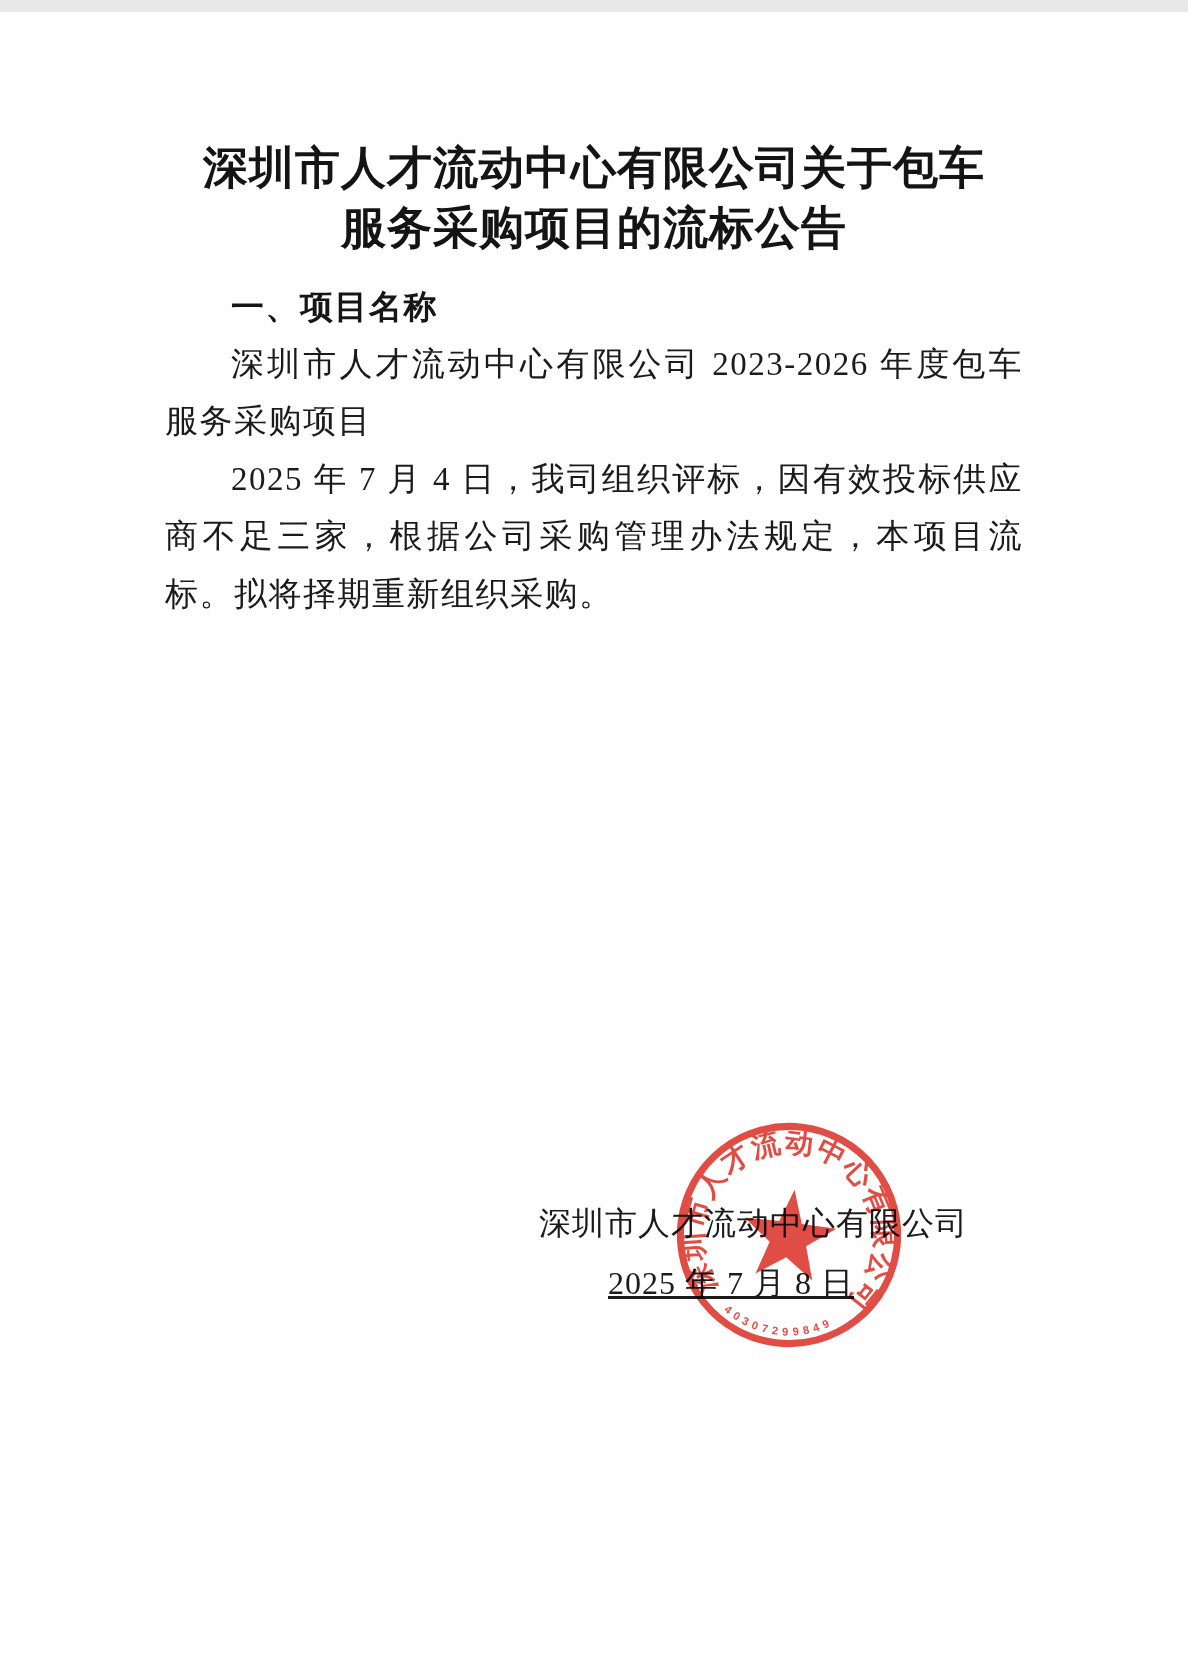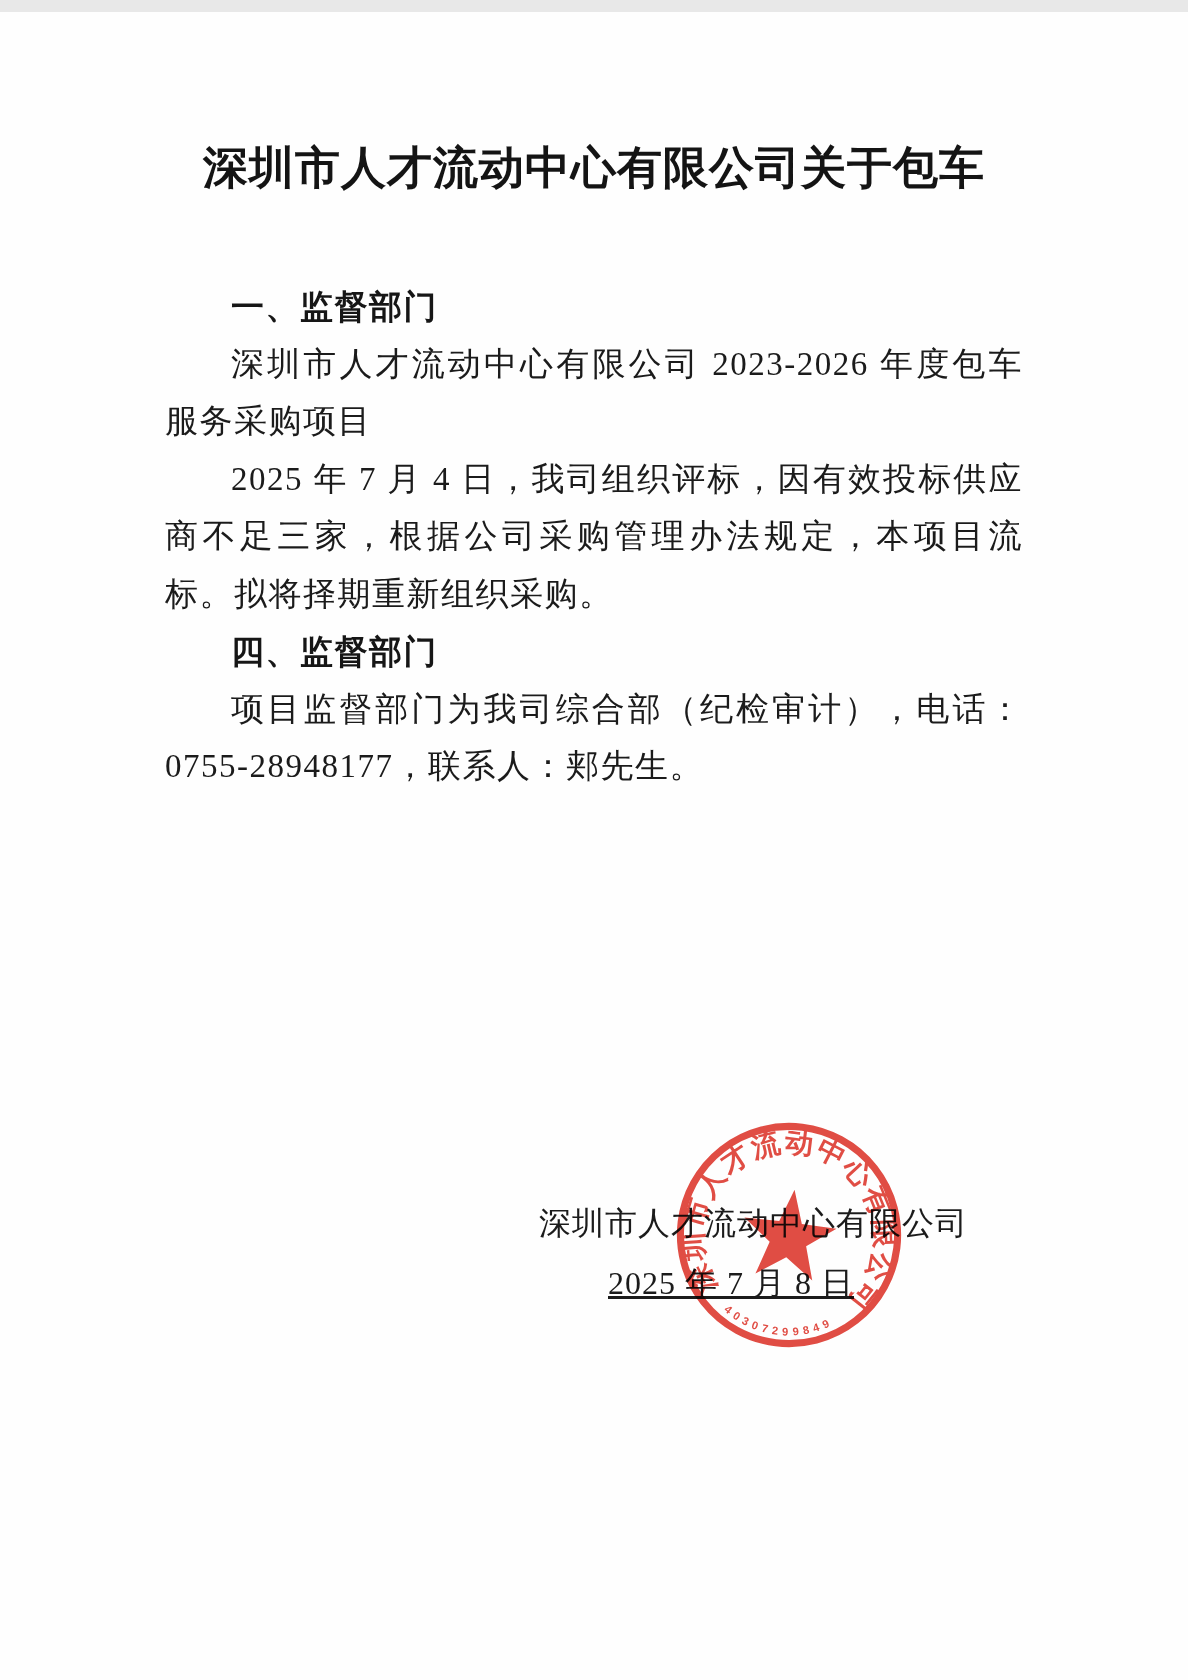--- a/index.html
+++ b/index.html
@@ -100,33 +100,30 @@
     letter-spacing: 4.5px;
   }
 </style>
 </head>
 <body>
 
 <div class="page">
 
   <div class="doc-title">
     <div>深圳市人才流动中心有限公司关于包车</div>
+    <div>服务采购项目的流标公告</div>
   </div>
 
   <div class="body-text">
     <div class="section">
-      <div class="section-heading">一、监督部门</div>
+      <div class="section-heading">一、项目名称</div>
       <p>深圳市人才流动中心有限公司 2023-2026 年度包车服务采购项目</p>
     </div>
     <div class="section">
       <p>2025 年 7 月 4 日，我司组织评标，因有效投标供应商不足三家，根据公司采购管理办法规定，本项目流标。拟将择期重新组织采购。</p>
-    </div>
-    <div class="section">
-      <div class="section-heading">四、监督部门</div>
-      <p>项目监督部门为我司综合部（纪检审计），电话： 0755-28948177，联系人：郏先生。</p>
     </div>
   </div>
 
   <div class="signature-block">
     <div class="signature-company">深圳市人才流动中心有限公司</div>
     <div class="signature-date">2025 年 7 月 8 日</div>
   </div>
 
   <div class="seal">
     <svg viewBox="0 0 270 270" xmlns="http://www.w3.org/2000/svg">

